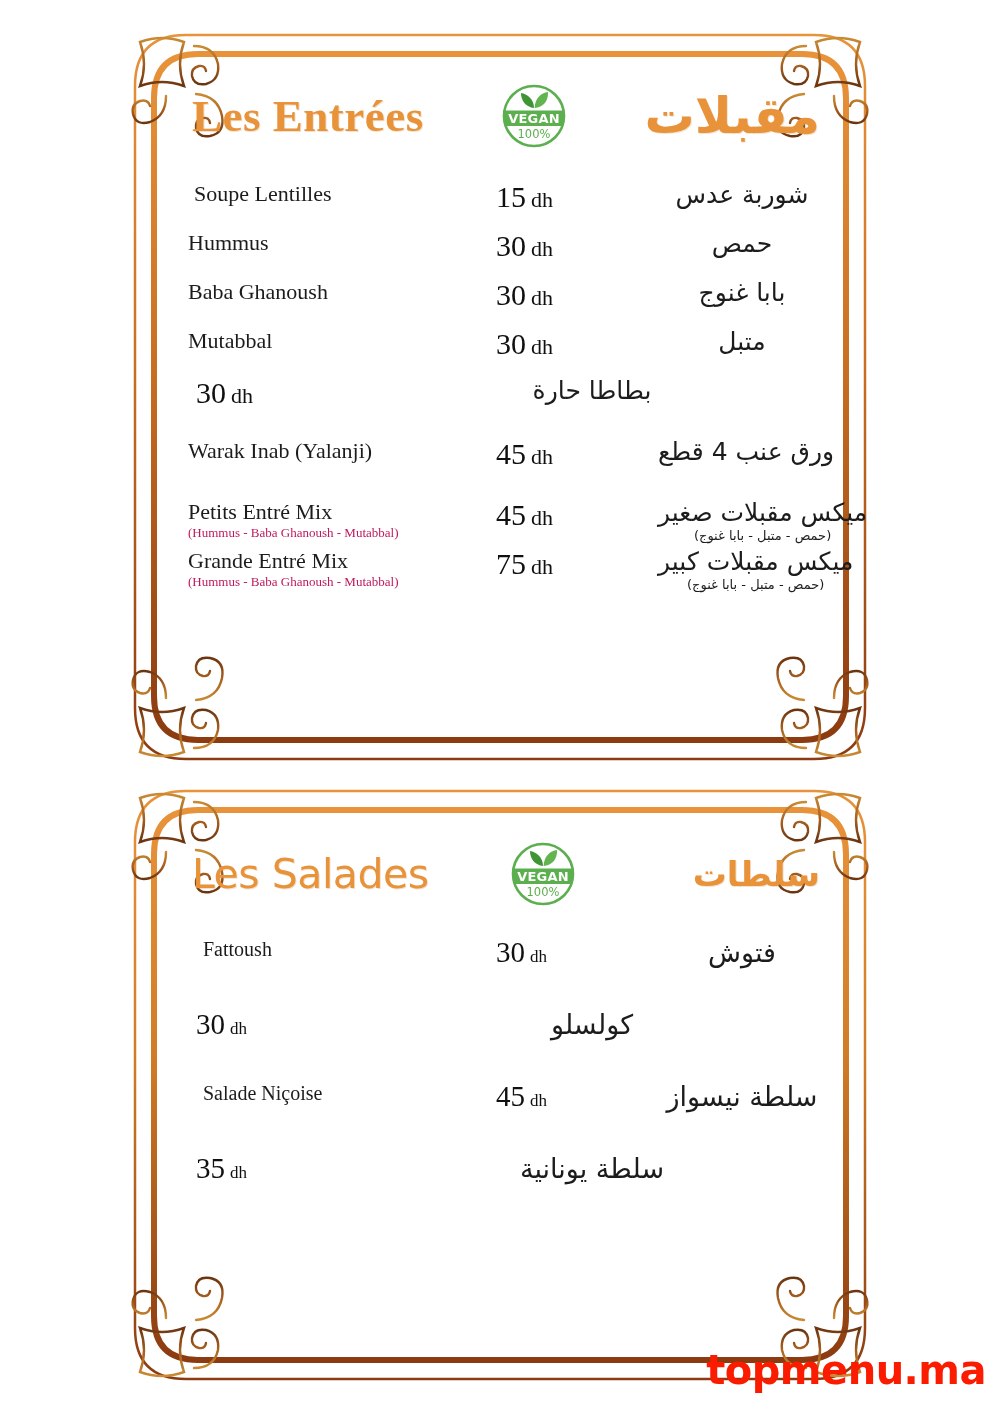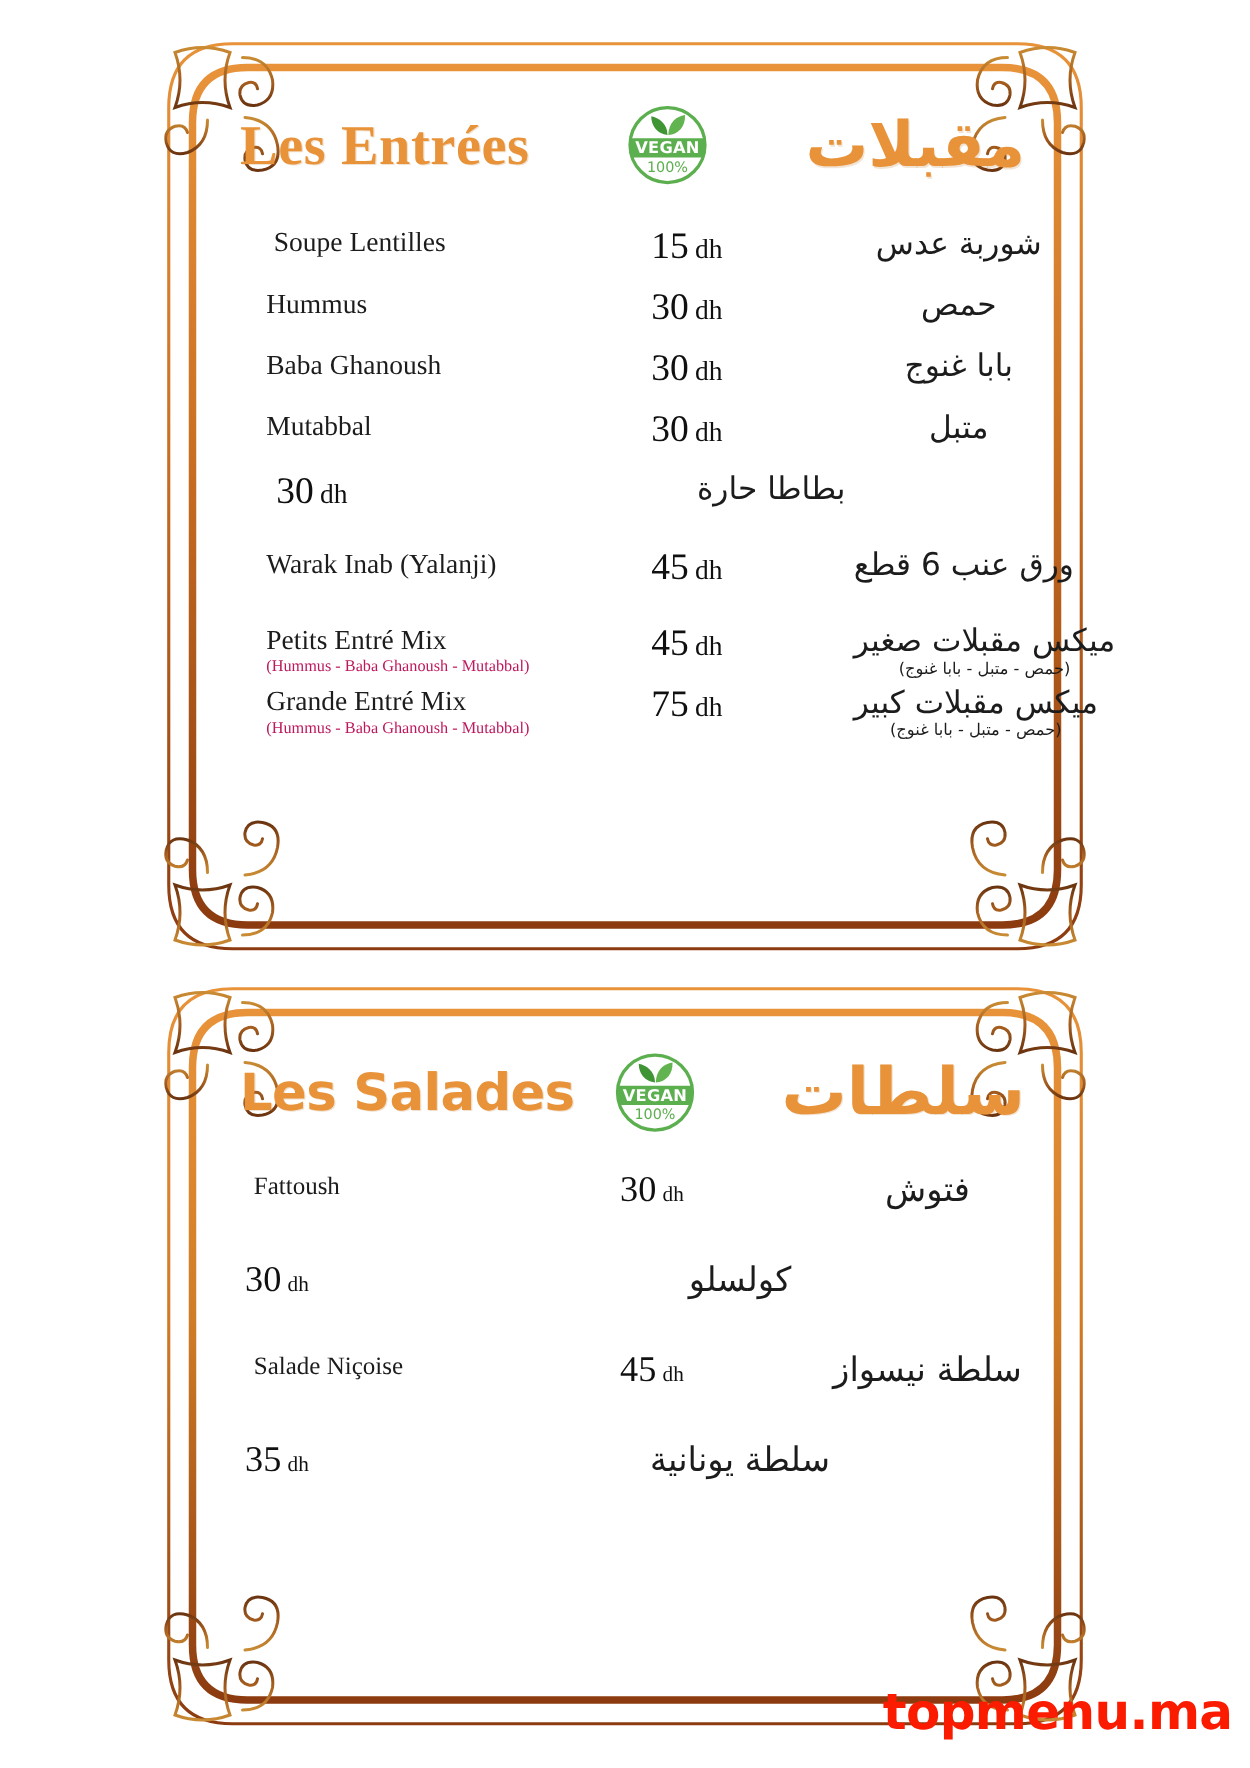--- a/index.html
+++ b/index.html
@@ -60,37 +60,37 @@
   }
   .title-fr.serif {
     font-family: "Liberation Serif", "DejaVu Serif", serif;
     font-weight: bold;
     font-size: 45px;
     letter-spacing: 0.5px;
     text-shadow: 1px 1px 0 rgba(190,120,40,0.22);
   }
   .title-fr.sans {
     font-family: "DejaVu Sans", "Liberation Sans", sans-serif;
-    font-weight: bold;
+    font-weight: normal;
     font-size: 41px;
     letter-spacing: -0.5px;
     text-shadow: 1px 1px 0 rgba(190,120,40,0.22);
   }
 
   .title-ar {
     color: #e8933a;
     font-family: "DejaVu Sans", "Liberation Sans", sans-serif;
     font-weight: bold;
     font-size: 50px;
     line-height: 1;
     direction: rtl;
     white-space: nowrap;
     text-shadow: 1px 1px 0 rgba(190,120,40,0.20);
   }
-  #panel-salades .title-ar { font-size: 52px; margin-left: 36px; }
+  #panel-salades .title-ar { font-size: 34px; margin-left: 36px; }
 
   
   .vegan-badge {
     position: relative;
     width: 66px;
     height: 66px;
     flex: 0 0 66px;
     text-align: right;
   }
   .vegan-badge svg { display: block; width: 100%; height: 100%; }
@@ -162,21 +162,21 @@
     font-family: "DejaVu Sans", "Liberation Sans", sans-serif;
     font-size: 13px;
     color: #1c1c1c;
     line-height: 1.2;
     margin-top: 0px;
     white-space: nowrap;
   }
   .desc-ar:empty { display: none; }
 
   
-  #panel-entrees .item-row { min-height: 49px; margin-left: 25px; }
+  #panel-entrees .item-row { min-height: 49px; }
   #panel-entrees .item-row.gap-before { margin-top: 12px; }
 
   
   #panel-salades .item-row { min-height: 72px; }
   #panel-salades .col-fr { flex: 0 0 300px; }
   #panel-salades .name-fr { font-size: 20px; margin-left: 15px; }
   #panel-salades .name-ar { font-size: 27px; }
 
   
   #watermark {
@@ -332,21 +332,21 @@
 
       <div class="item-row gap-before">
         <div class="col-fr">
           <div class="name-fr">Warak Inab (Yalanji)</div>
 
         </div>
         <div class="col-price">
           <span class="price-amount">45</span><span class="price-unit">dh</span>
         </div>
         <div class="col-ar">
-          <div class="name-ar">ورق عنب 6 قطع</div>
+          <div class="name-ar">ورق عنب 4 قطع</div>
 
         </div>
       </div>
 
       <div class="item-row gap-before">
         <div class="col-fr">
           <div class="name-fr">Petits Entré Mix</div>
           <div class="desc-fr">(Hummus - Baba Ghanoush - Mutabbal)</div>
         </div>
         <div class="col-price">

